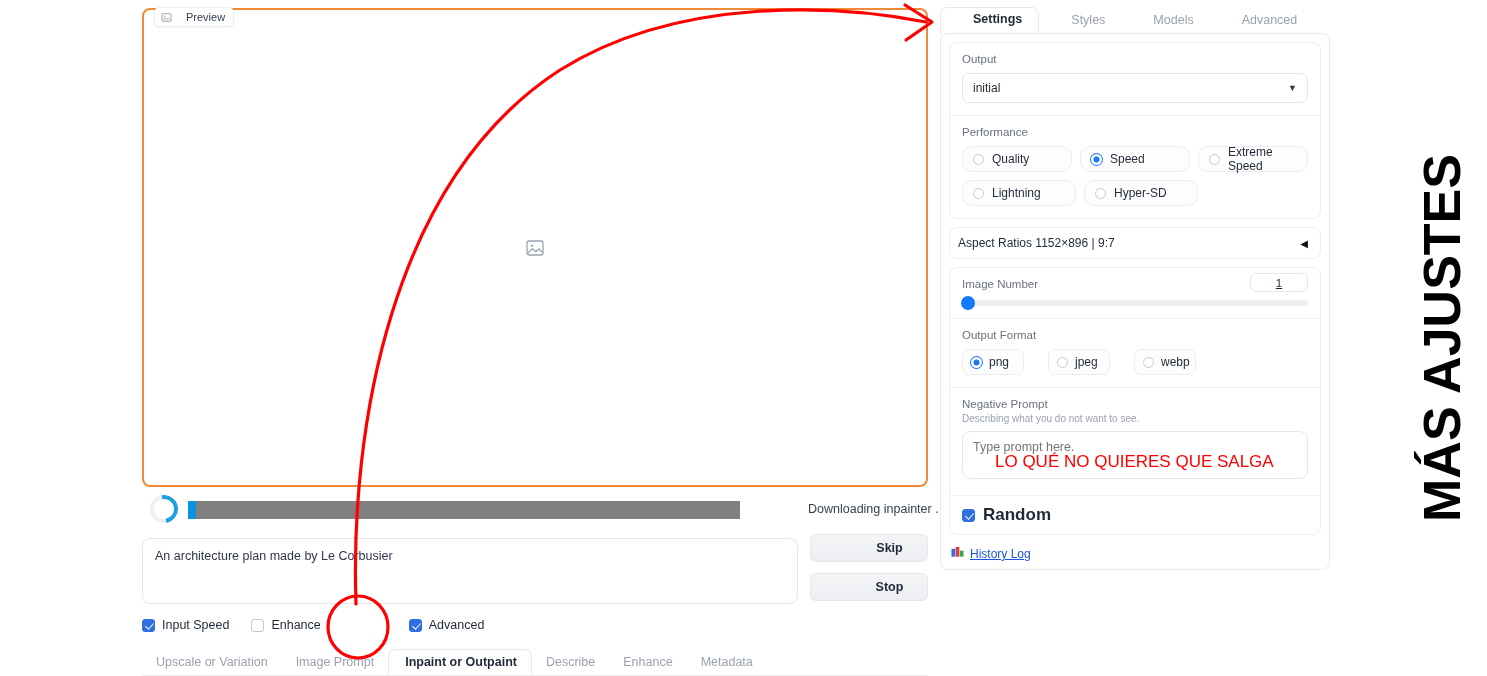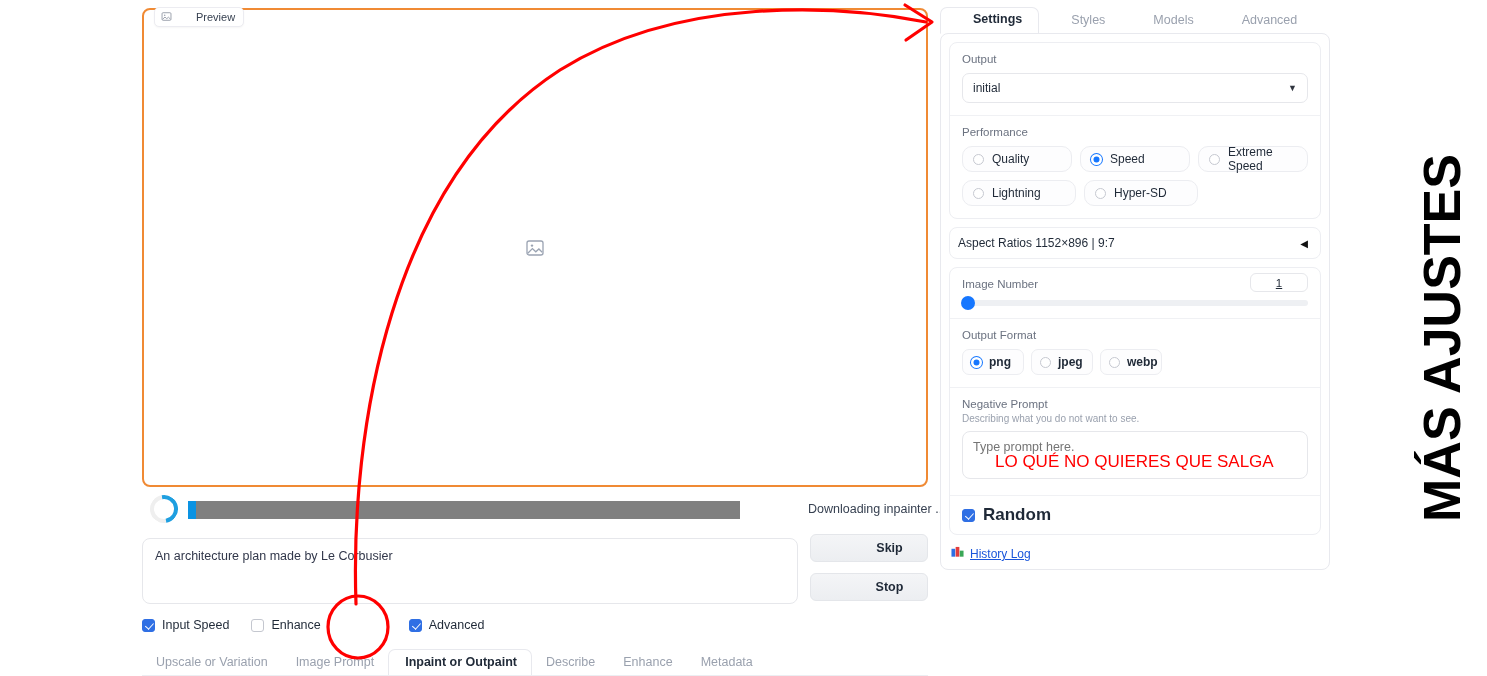--- a/index.html
+++ b/index.html
@@ -14,21 +14,21 @@
 
   
   #left-col { position:absolute; left:140px; top:0; width:790px; height:676px; }
 
   #preview-frame {
     position:absolute; left:2px; top:8px; width:786px; height:479px;
     border:2px solid #f08a34; border-radius:8px; background:#fff;
   }
   #preview-badge {
     position:absolute; left:10px; top:-3px;
-    display:flex; align-items:flex-start; gap:24px;
+    display:flex; align-items:center; gap:14px;
     background:#fff; border:1px solid #ececf1; border-radius:5px;
     padding:3px 8px 3px 6px;
     font-size:11px; color:#374151;
     box-shadow:0 1px 2px rgba(0,0,0,.04);
   }
   #preview-badge .ic { width:11px; height:11px; display:block; color:#9aa0ac; }
   .center-ph {
     position:absolute; left:50%; top:50%; transform:translate(-50%,-50%);
     width:20px; height:20px; color:#9aa3b2;
   }
@@ -152,21 +152,21 @@
 
   .num-box {
     position:absolute; right:0; top:-5px; width:58px; height:19px;
     border:1px solid #e6e7eb; border-radius:6px; background:#fff;
     font-size:11.5px; color:#1f2937; display:flex; align-items:center; justify-content:center;
     text-decoration:underline;
   }
   .slider-track { position:relative; height:6px; border-radius:4px; background:#eef0f3; margin-top:10px; }
   .slider-knob { position:absolute; left:-1px; top:-4px; width:14px; height:14px; border-radius:50%; background:#1677ff; cursor:pointer; }
 
-  .fmt-row { display:flex; gap:7px;font-weight:bold; }
+  .fmt-row { display:flex; gap:24px; }
   .fmt {
     width:62px; height:26px; border:1px solid #ecedf1; border-radius:7px; background:#fdfdfe;
     display:flex; align-items:center; gap:7px; padding:0 8px; font-size:12px; color:#1f2937; cursor:pointer;
   }
 
   #neg-area {
     width:100%; height:48px; border:1px solid #e6e7eb; border-radius:8px; background:#fff;
     padding:8px 10px; font-size:12.5px; color:#b3b8c2; resize:none; outline:none;
     font-family:"Liberation Sans", sans-serif;
   }

